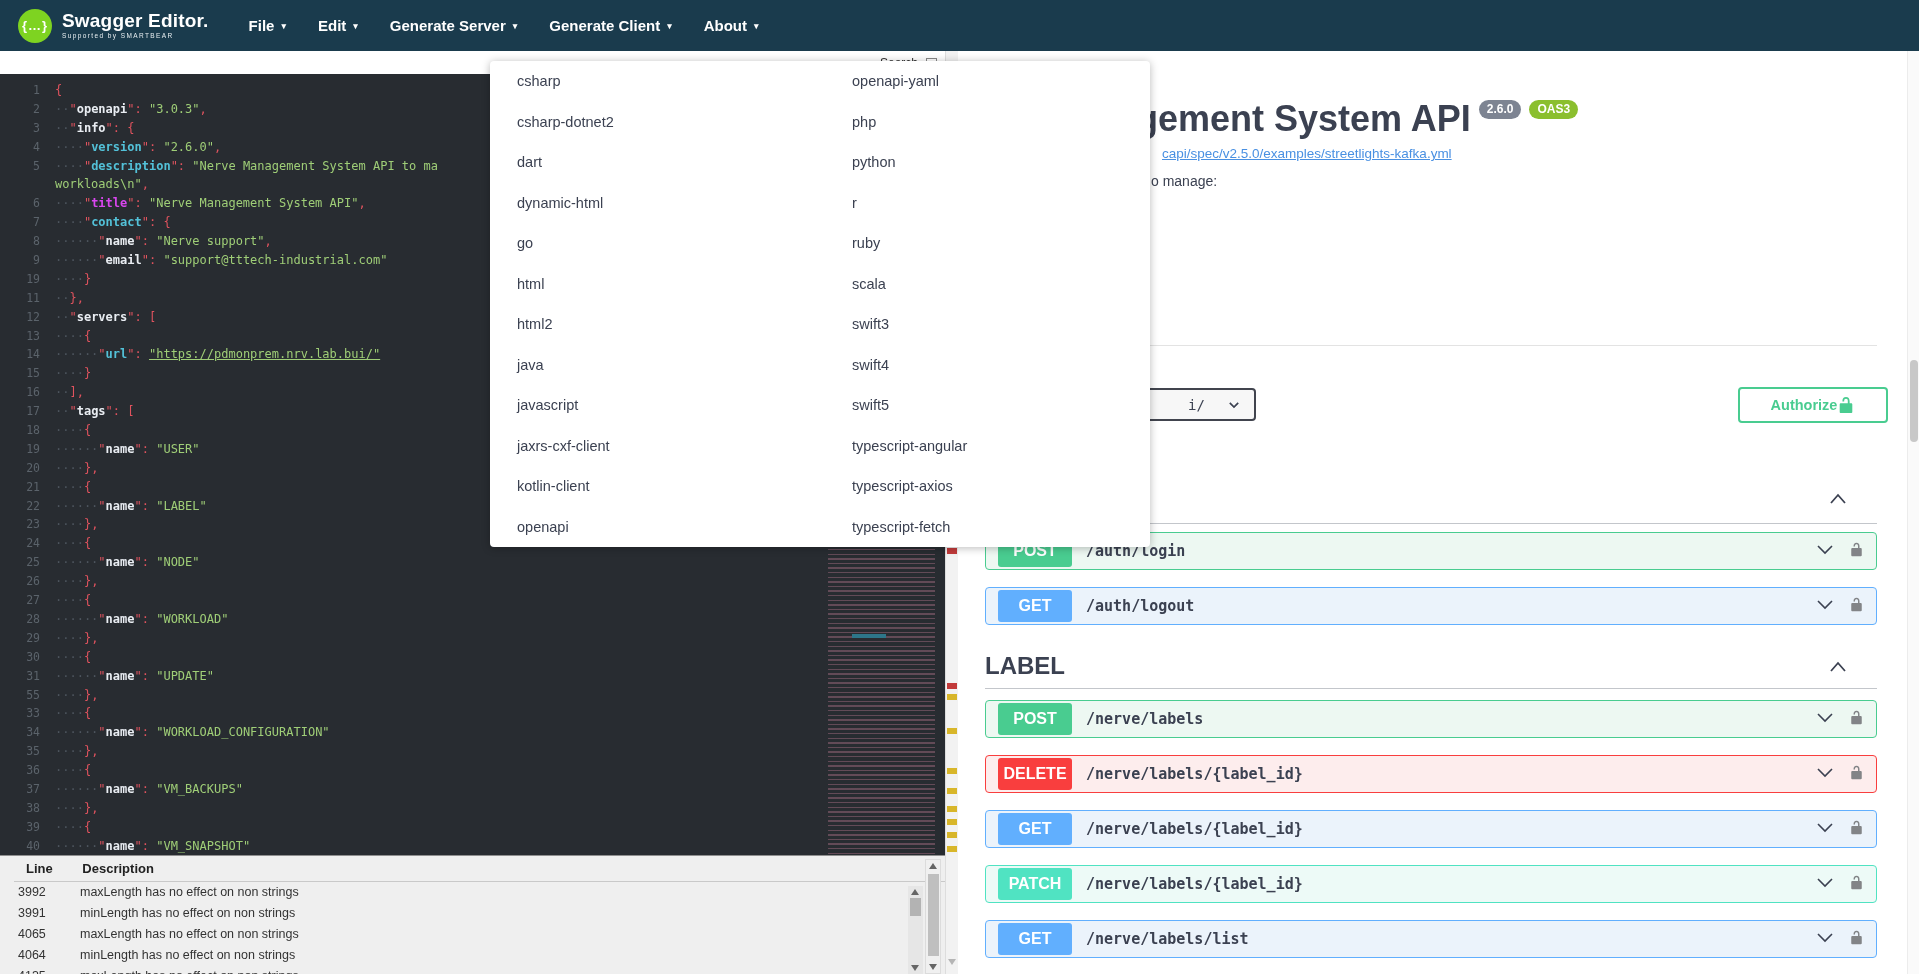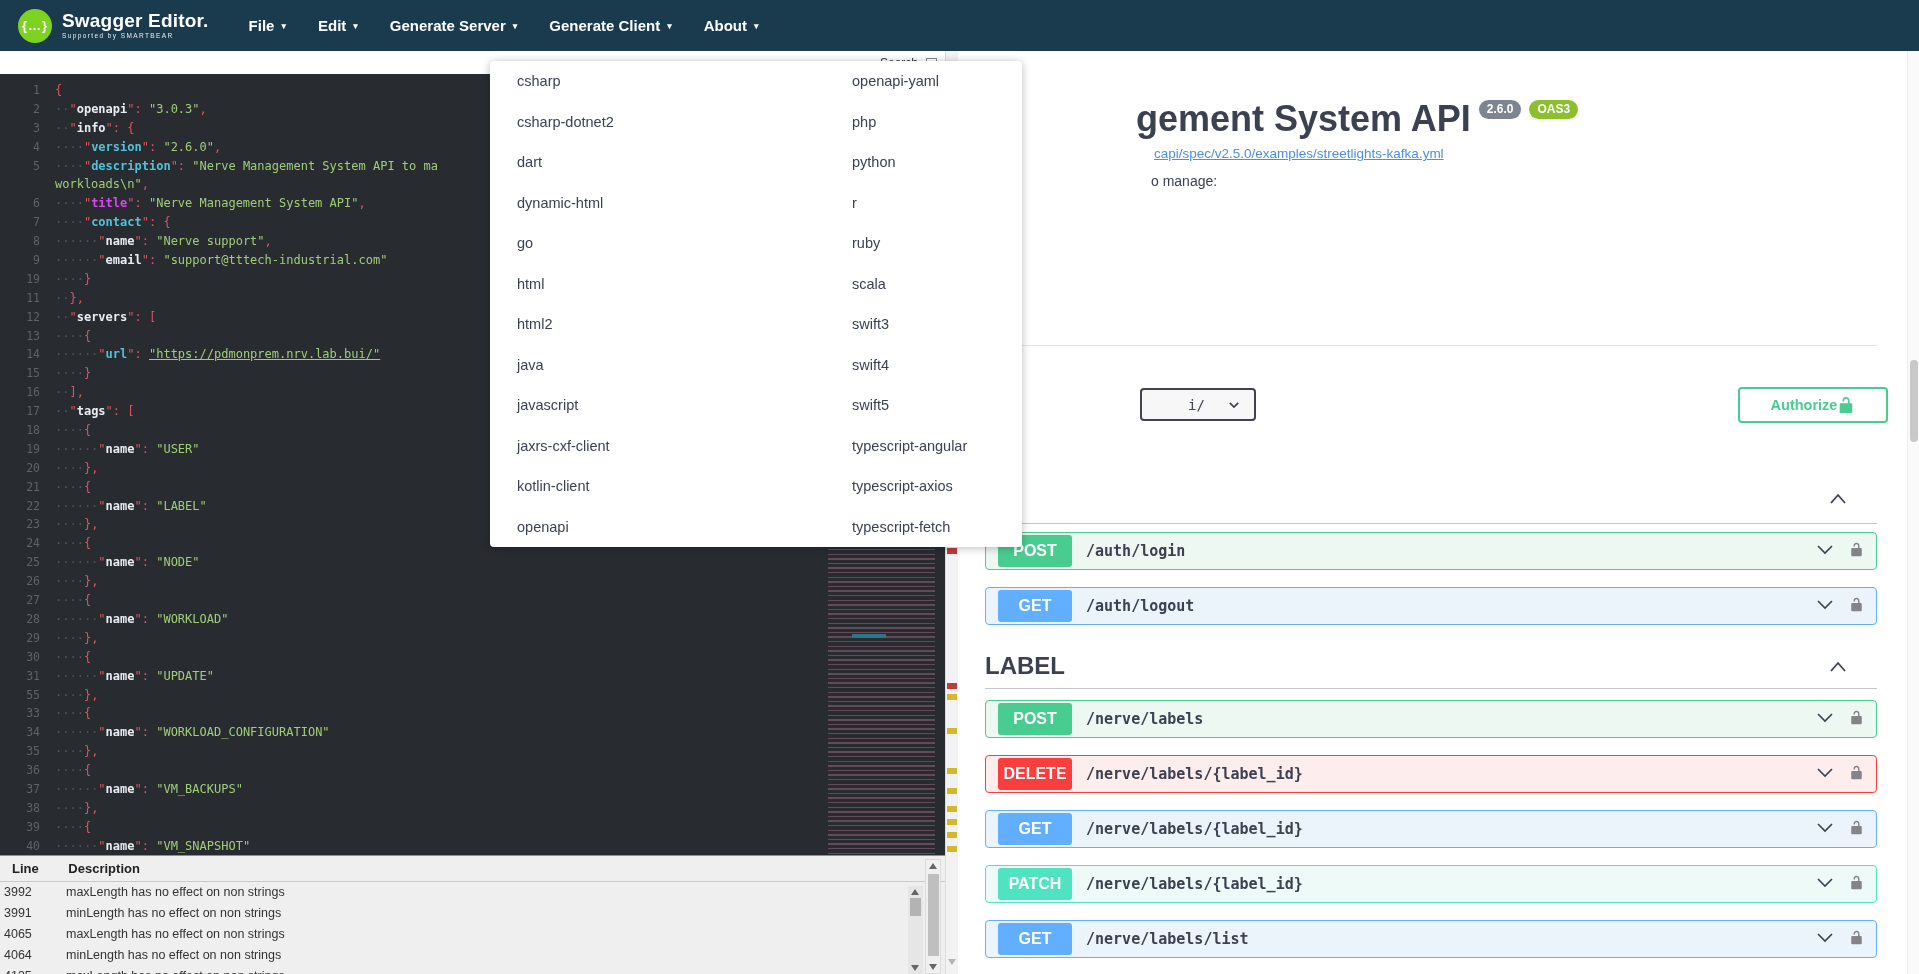--- a/index.html
+++ b/index.html
@@ -54,21 +54,21 @@
     background:#f2f2f2; border-left:1px solid #ddd; }
   .ann { position:absolute; left:1px; width:10px; height:6px; }
   .ann.y { background:#d8b62a; }
   .ann.r { background:#c23b3b; }
   .strip-arrow { position:absolute; left:2px; width:0; height:0;
     border-left:4px solid transparent; border-right:4px solid transparent;
     border-top:6px solid #b5b5b5; }
 
   
   .err-panel { position:absolute; left:0; top:804px; width:945px; height:119px;
-    background:#efefef; border-top:1px solid #8f8f8f; overflow:hidden; font-size:12.5px; color:#333; }
+    background:#efefef; border-top:1px solid #8f8f8f; overflow:hidden; font-size:12.5px; color:#333;padding-left:14px; }
   .err-head { height:26px; line-height:26px; font-weight:bold; font-size:13px;
     border-bottom:1px solid #c9c9c9; color:#222; }
   .eh-line { margin-left:12px; }
   .eh-desc { margin-left:26px; }
   .err-row { height:21px; line-height:21px; cursor:pointer; }
   .en { display:inline-block; width:46px; margin-left:4px; }
   .ed { margin-left:16px; }
 
   .errlist-scroll { position:absolute; left:908px; top:30px; width:15px; height:88px;
     background:#e6e6e6; }
@@ -82,21 +82,21 @@
   .sb-dn { bottom:3px; border-top:6px solid #666; }
 
   
   .right-pane { position:absolute; left:958px; top:51px; width:961px; height:923px; background:#fff; }
   .api-title { position:absolute; left:178px; top:47px; font-size:36px; font-weight:bold;
     color:#3b4151; white-space:nowrap; }
   .pill { display:inline-block; font-size:12px; font-weight:bold; color:#fff;
     border-radius:40px; padding:2px 8px 3px; vertical-align:18px; margin-left:8px; }
   .pill.ver { background:#7d8492; }
   .pill.oas { background:#8bbf2e; }
-  .api-link { position:absolute; left:196px; top:95px; font-size:13.5px; color:#4990e2;
+  .api-link { position:absolute; left:204px; top:95px; font-size:13.5px; color:#4990e2;
     text-decoration:underline; cursor:pointer; white-space:nowrap; }
   .api-desc { position:absolute; left:193px; top:122px; font-size:14px; color:#3b4151; }
   .big-divider { position:absolute; left:27px; top:294px; width:892px; height:1px; background:#e3e3e3; }
 
   .servers-select { position:absolute; left:182px; top:337px; width:116px; height:33px;
     border:2px solid #41444e; border-radius:4px; background:#f7f7f7; display:flex;
     align-items:center; cursor:pointer; overflow:hidden; }
   .servers-select .val { margin-left:46px; font-family:"DejaVu Sans Mono", monospace;
     font-size:14px; color:#3b4151; }
   .servers-select svg { margin-left:22px; }
@@ -132,21 +132,21 @@
     font-size:15px; font-weight:600; color:#3b4151; }
   .op-spacer { flex:1; }
   .op-row .chev { margin-right:14px; }
 
   .rp-scroll { position:absolute; right:0; top:0; width:12px; height:923px;
     background:#fafafa; border-left:1px solid #ececec; }
   .rp-scroll .thumb { position:absolute; left:2px; top:309px; width:8px; height:82px;
     background:#c8c8c8; border-radius:4px; }
 
   
-  .gc-dropdown { position:absolute; left:490px; top:61px; width:532px; height:486px;
+  .gc-dropdown { position:absolute; left:490px; top:61px; width:660px; height:486px;
     background:#fff; border-radius:4px; box-shadow:0 1px 8px rgba(0,0,0,.28); z-index:100; }
   .dd-col { position:absolute; top:0; width:300px; }
   .dd-col.c1 { left:27px; } .dd-col.c2 { left:362px; }
   .dd-item { height:40.5px; display:flex; align-items:center; font-size:14.5px;
     color:#3b4151; cursor:pointer; }
 </style>
 </head>
 <body>
 
 <div class="stage">

